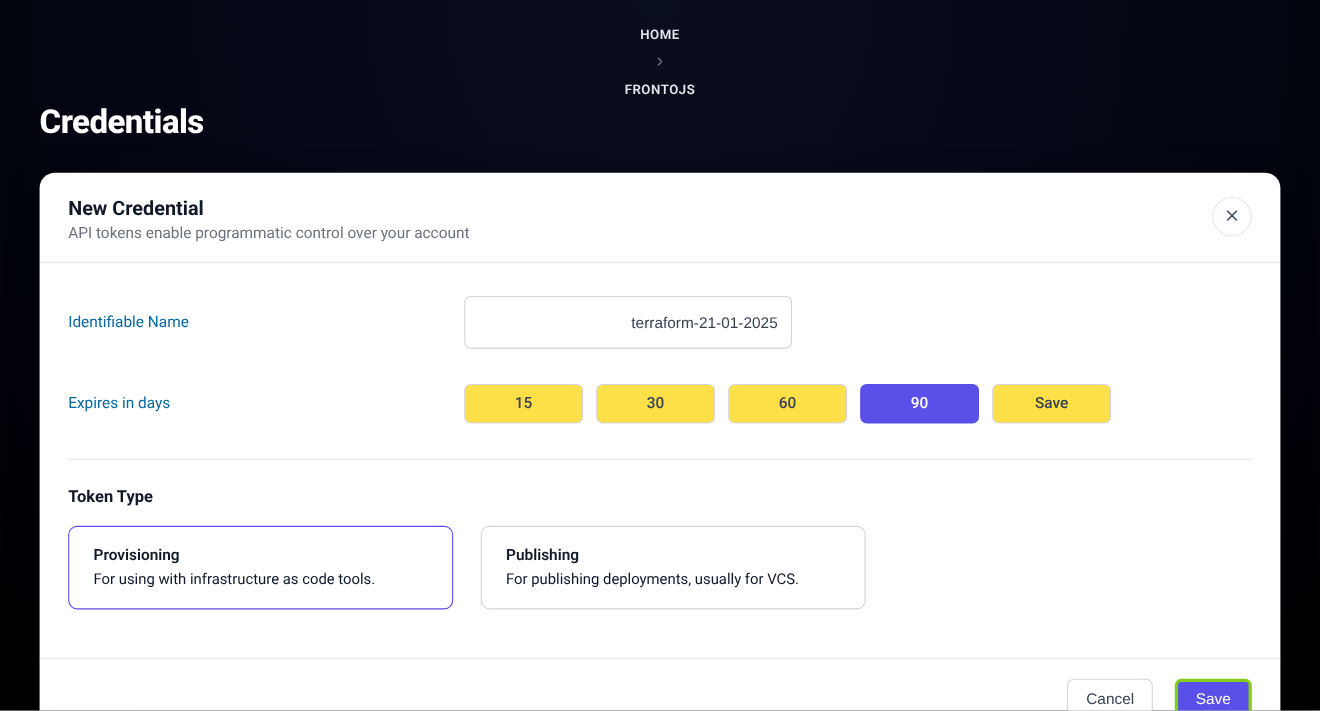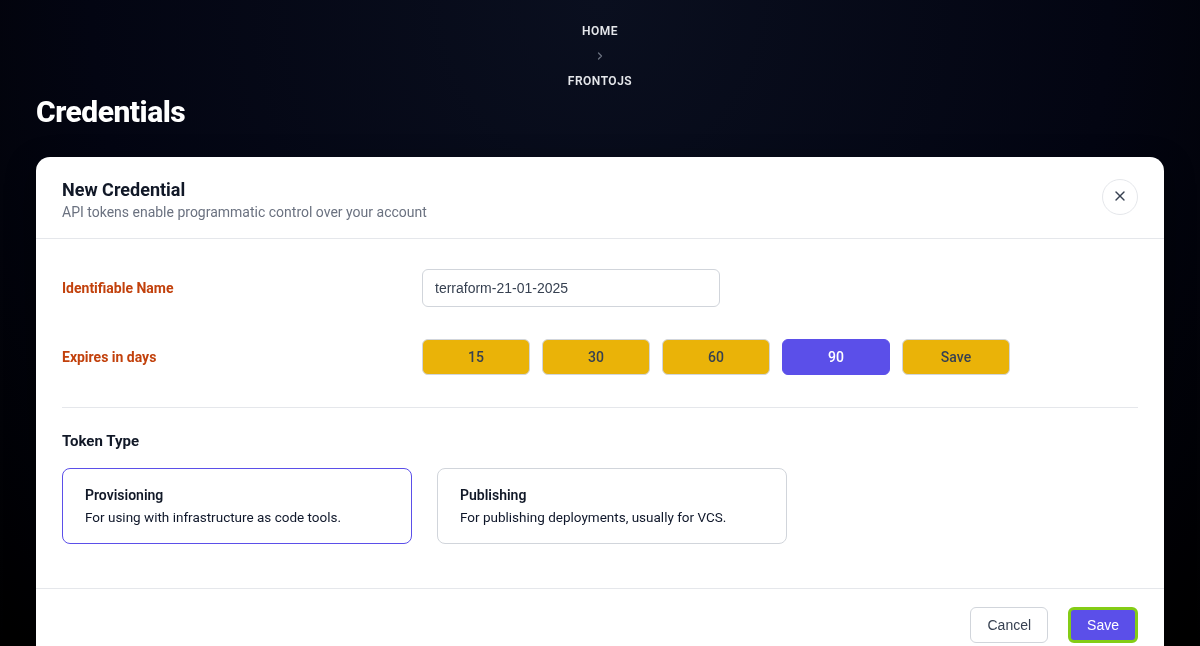--- a/index.html
+++ b/index.html
@@ -84,43 +84,44 @@
     padding: 30px 26px 16px 26px;
   }
   .row {
     display: flex;
     align-items: center;
     margin-bottom: 32px;
   }
   .row-label {
     width: 360px;
     font-size: 14px;
-    color: #c2410c;
-    font-weight: 700;
+    color: #0369a1;
+    font-weight: 400;
   }
   .text-input {
     width: 298px;
-    height: 38px;
+    height: 48px;
     border: 1px solid #d1d5db;
     border-radius: 6px;
     padding: 0 12px;
     font-size: 14px;
     color: #374151;
     outline: none;
+    text-align: right;
   }
   .pill-group {
     display: flex;
     gap: 12px;
   }
   .pill {
     width: 108px;
     height: 36px;
     border: 1px solid #d1d5db;
     border-radius: 6px;
-    background: #eab308;
+    background: #fde047;
     display: flex;
     align-items: center;
     justify-content: center;
     font-size: 14px;
     color: #374151;
     cursor: pointer;
     font-weight: 500;
   }
   .pill.selected {
     background: #5b4fe9;

